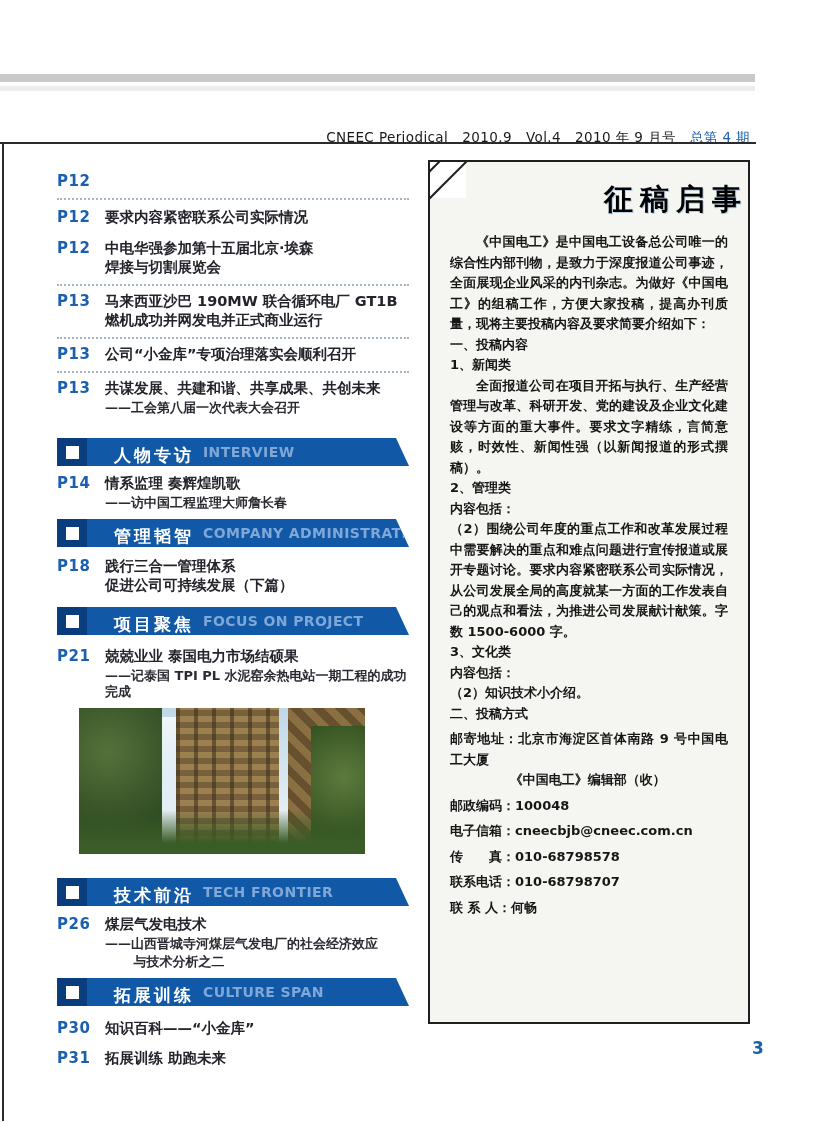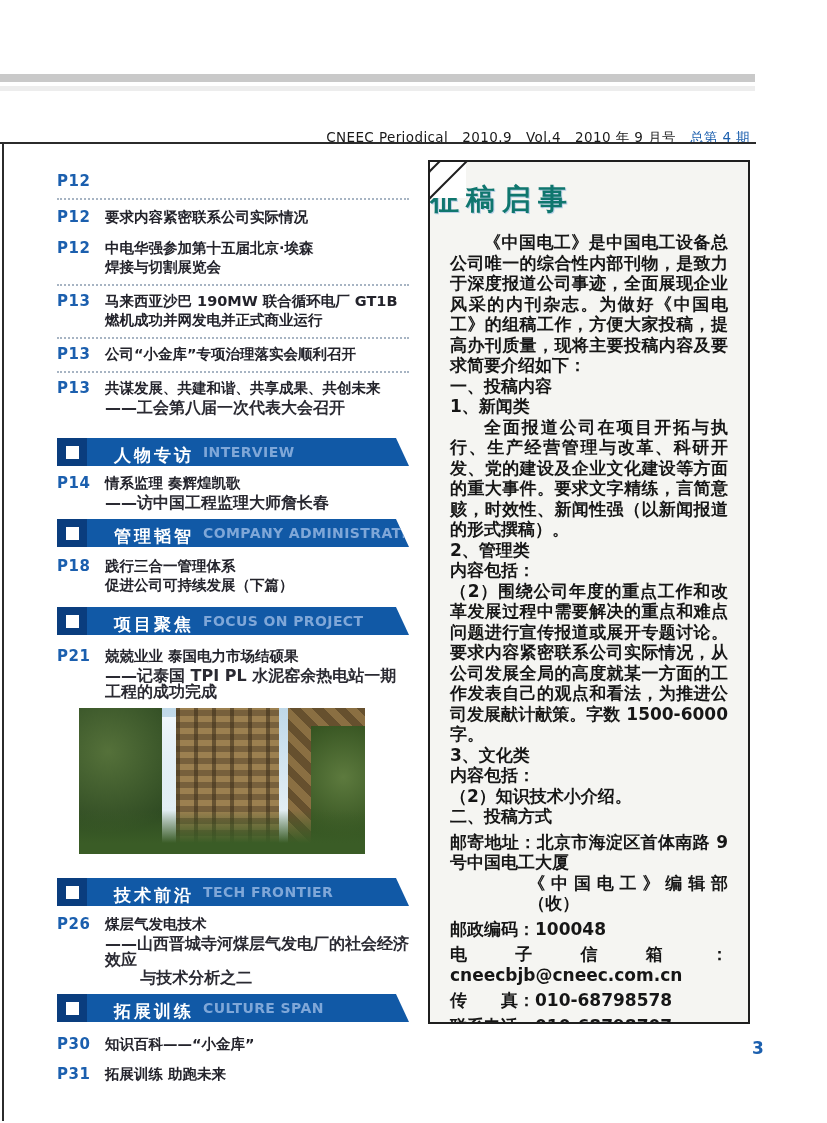--- a/index.html
+++ b/index.html
@@ -16,21 +16,21 @@
   .header-meta .issue{color:#1b5fae;}
   .rule-h{position:absolute;left:0;top:142px;width:756px;height:2px;background:#2b2b2b;}
   .rule-v{position:absolute;left:2px;top:142px;width:2px;height:979px;background:#2b2b2b;}
 
   
   .left-col{position:absolute;left:57px;top:166px;width:352px;}
   .toc-item{display:flex;gap:12px;}
   .pg{flex:0 0 36px;font-weight:bold;color:#1b5fae;font-size:15px;letter-spacing:.5px;line-height:19px;}
   .tt{flex:1;font-weight:bold;color:#23232b;font-size:14.5px;line-height:19px;}
   .tt .l2{display:block;}
-  .tt .sub{display:block;font-size:16px;line-height:16px;margin-top:2px;color:#2a2a32;}
+  .tt .sub{display:block;font-size:13px;line-height:16px;margin-top:2px;color:#2a2a32;}
   .dots{height:0;border-bottom:2px dotted #a7b4c3;margin-top:7px;}
   .mt6{margin-top:6px}.mt8{margin-top:8px}.mt9{margin-top:9px}.mt10{margin-top:10px}
   .mt11{margin-top:11px}.mt12{margin-top:12px}.mt13{margin-top:13px}.mt22{margin-top:22px}.mt24{margin-top:24px}
 
   
   .sec-bar{position:relative;height:28px;background:#1159a6;display:flex;align-items:center;
     clip-path:polygon(0 0,calc(100% - 13px) 0,100% 100%,0 100%);}
   .sec-bar .sq{width:30px;height:28px;background:#0a3d7e;display:flex;align-items:center;
     justify-content:center;margin-right:27px;flex:0 0 30px;}
   .sec-bar .sq-in{width:13px;height:13px;background:#ffffff;display:block;}
@@ -55,23 +55,23 @@
   .photo .bush{position:absolute;left:0;bottom:0;width:100%;height:30%;
     background:linear-gradient(rgba(58,92,38,0),rgba(58,92,38,.35) 25%,#3a5c26 75%);}
 
   
   .notice{position:absolute;left:428px;top:160px;width:322px;height:864px;background:#f5f5f2;
     border:2px solid #1f1f1f;box-sizing:border-box;overflow:hidden;}
   .corner{position:absolute;top:-2px;left:-2px;width:38px;height:38px;background:#ffffff;}
   .corner i{position:absolute;display:block;height:2px;background:#1f1f1f;transform:rotate(-45deg);}
   .corner .c1{width:58px;left:-8px;top:18px;}
   .corner .c2{width:30px;left:-12px;top:9px;}
-  .notice-title{margin:18px 0 12px;text-align:left;color:#0f766e;font-size:29px;
+  .notice-title{margin:18px 0 12px;text-align:right;color:#000000;font-size:29px;
     font-weight:bold;letter-spacing:7px;text-shadow:1px 1px 0 #b9cfe6;}
-  .notice-body{padding:0 20px 0 20px;color:#161616;font-weight:bold;font-size:17px;
+  .notice-body{padding:0 20px 0 20px;color:#161616;font-weight:bold;font-size:13px;
     line-height:20.5px;text-align:justify;}
   .notice-body p{margin:0;}
   .notice-body p.ind{text-indent:2em;}
   .notice-body p.addr2{padding-left:4.6em;}
   .notice-body p.contact{margin-top:5px;}
 
   .pnum{position:absolute;left:752px;top:1038px;color:#1b5fae;font-weight:bold;font-size:17px;}
 </style>
 </head>
 <body>

